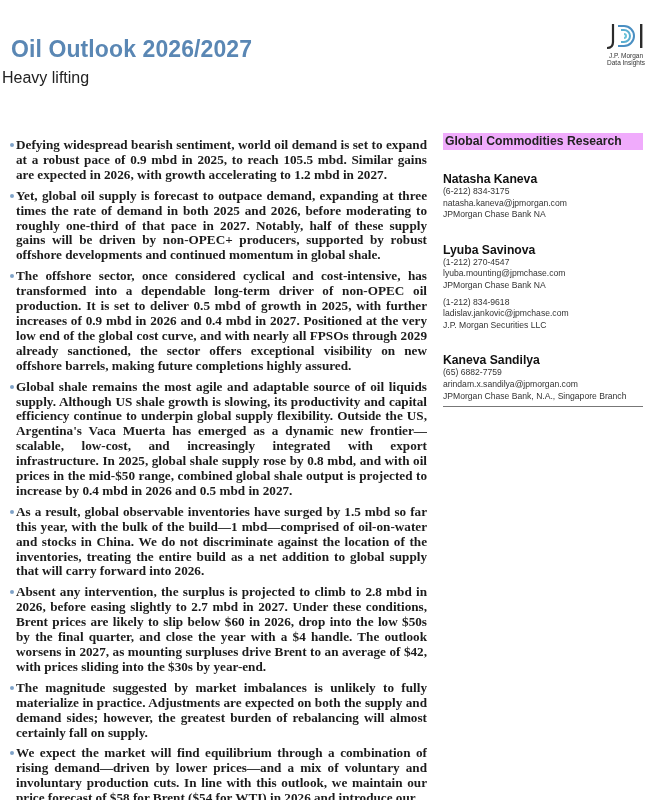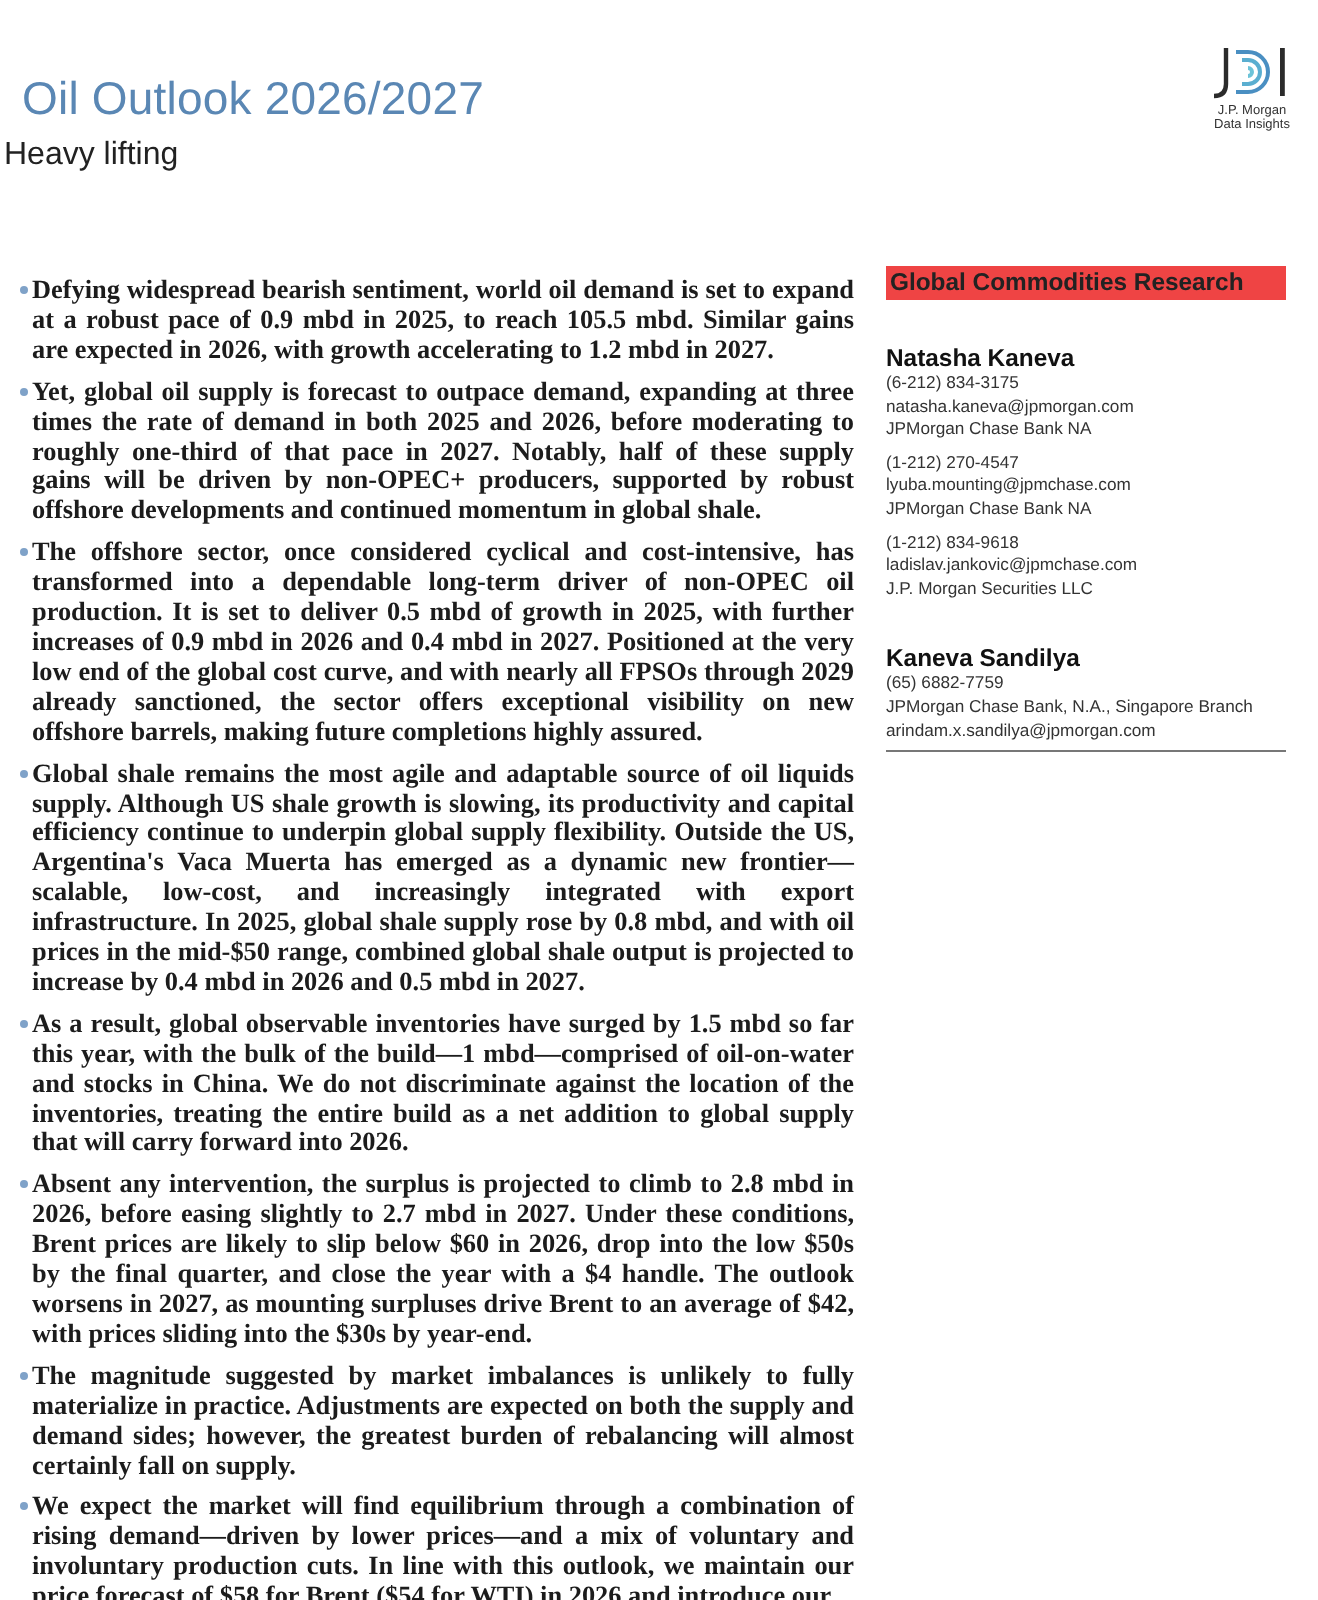--- a/index.html
+++ b/index.html
@@ -1,31 +1,31 @@
 <!DOCTYPE html>
 <html><head>
 <meta charset="utf-8">
 <style>
   html, body { margin: 0; padding: 0; background: #ffffff; }
   body { width: 659px; height: 800px; overflow: hidden; position: relative; font-family: "Liberation Sans", sans-serif; color: #1a1a1a; }
 
-  .title { position: absolute; left: 11px; top: 36px; font-family: "Liberation Sans", sans-serif; font-weight: normal; font-size: 23px; color: #5a87b4; letter-spacing: 0.1px; margin: 0; }
+  .title { position: absolute; left: 11px; top: 36px; font-family: "Liberation Sans", sans-serif; font-weight: bold; font-size: 23px; color: #5a87b4; letter-spacing: 0.1px; margin: 0; }
   .subtitle { position: absolute; left: 2px; top: 69px; font-family: "Liberation Sans", sans-serif; font-size: 16px; color: #222; margin: 0; }
 
   .logo { position: absolute; left: 600px; top: 22px; width: 52px; height: 48px; }
   .logo svg { position: absolute; left: 4px; top: 0; }
   .logo .logo-text { position: absolute; left: 0; top: 30px; width: 52px; text-align: center; font-size: 6.5px; line-height: 7px; color: #333; font-family: "Liberation Sans", sans-serif; }
 
   .main { position: absolute; left: 0; top: 138px; width: 430px; }
   .bullets { list-style: none; margin: 0; padding: 0; }
   .bullet { position: relative; padding-left: 16px; padding-right: 3px; margin-bottom: 6px; font-family: "Liberation Serif", serif; font-weight: bold; font-size: 13.2px; line-height: 14.9px; text-align: justify; color: #1c1c1c; }
   .bullet .dot { position: absolute; left: 10px; top: 5px; width: 4px; height: 4px; border-radius: 50%; background: #7fa2c8; }
 
   .sidebar { position: absolute; left: 443px; top: 133px; width: 200px; font-family: "Liberation Sans", sans-serif; }
-  .sidebar-header { background: #ef4444; font-weight: bold; font-size: 12.2px; color: #222; padding: 1px 2px; height: 15px; line-height: 15px; }
+  .sidebar-header { background: #f0abfc; font-weight: bold; font-size: 12.2px; color: #222; padding: 1px 2px; height: 15px; line-height: 15px; }
   .author { margin-top: 5px; }
   .author-name { font-weight: bold; font-size: 12.2px; color: #111; line-height: 14px; margin-top: 22px; }
   .author-line { font-size: 8.6px; line-height: 11.6px; color: #333; }
   .sidebar-rule { margin-top: 4px; border-top: 1px solid #777; width: 200px; }
 </style>
 </head>
 <body>
 
 <h1 class="title">Oil Outlook 2026/2027</h1>
 <div class="subtitle">Heavy lifting</div>
@@ -61,32 +61,33 @@
   <div class="sidebar-header">Global Commodities Research</div>
 
   <div class="author">
     <div class="author-name">Natasha Kaneva</div>
     <div class="author-line">(6-212) 834-3175</div>
     <div class="author-line">natasha.kaneva@jpmorgan.com</div>
     <div class="author-line">JPMorgan Chase Bank NA</div>
   </div>
 
   <div class="author">
+    <div class="author-name">Lyuba Savinova</div>
     <div class="author-line">(1-212) 270-4547</div>
     <div class="author-line">lyuba.mounting@jpmchase.com</div>
     <div class="author-line">JPMorgan Chase Bank NA</div>
   </div>
 
   <div class="author">
     <div class="author-line">(1-212) 834-9618</div>
     <div class="author-line">ladislav.jankovic@jpmchase.com</div>
     <div class="author-line">J.P. Morgan Securities LLC</div>
   </div>
 
   <div class="author">
     <div class="author-name">Kaneva Sandilya</div>
     <div class="author-line">(65) 6882-7759</div>
+    <div class="author-line">arindam.x.sandilya@jpmorgan.com</div>
     <div class="author-line">JPMorgan Chase Bank, N.A., Singapore Branch</div>
-    <div class="author-line">arindam.x.sandilya@jpmorgan.com</div>
   </div>
 
   <div class="sidebar-rule"></div>
 </div>
 
 </body></html>

